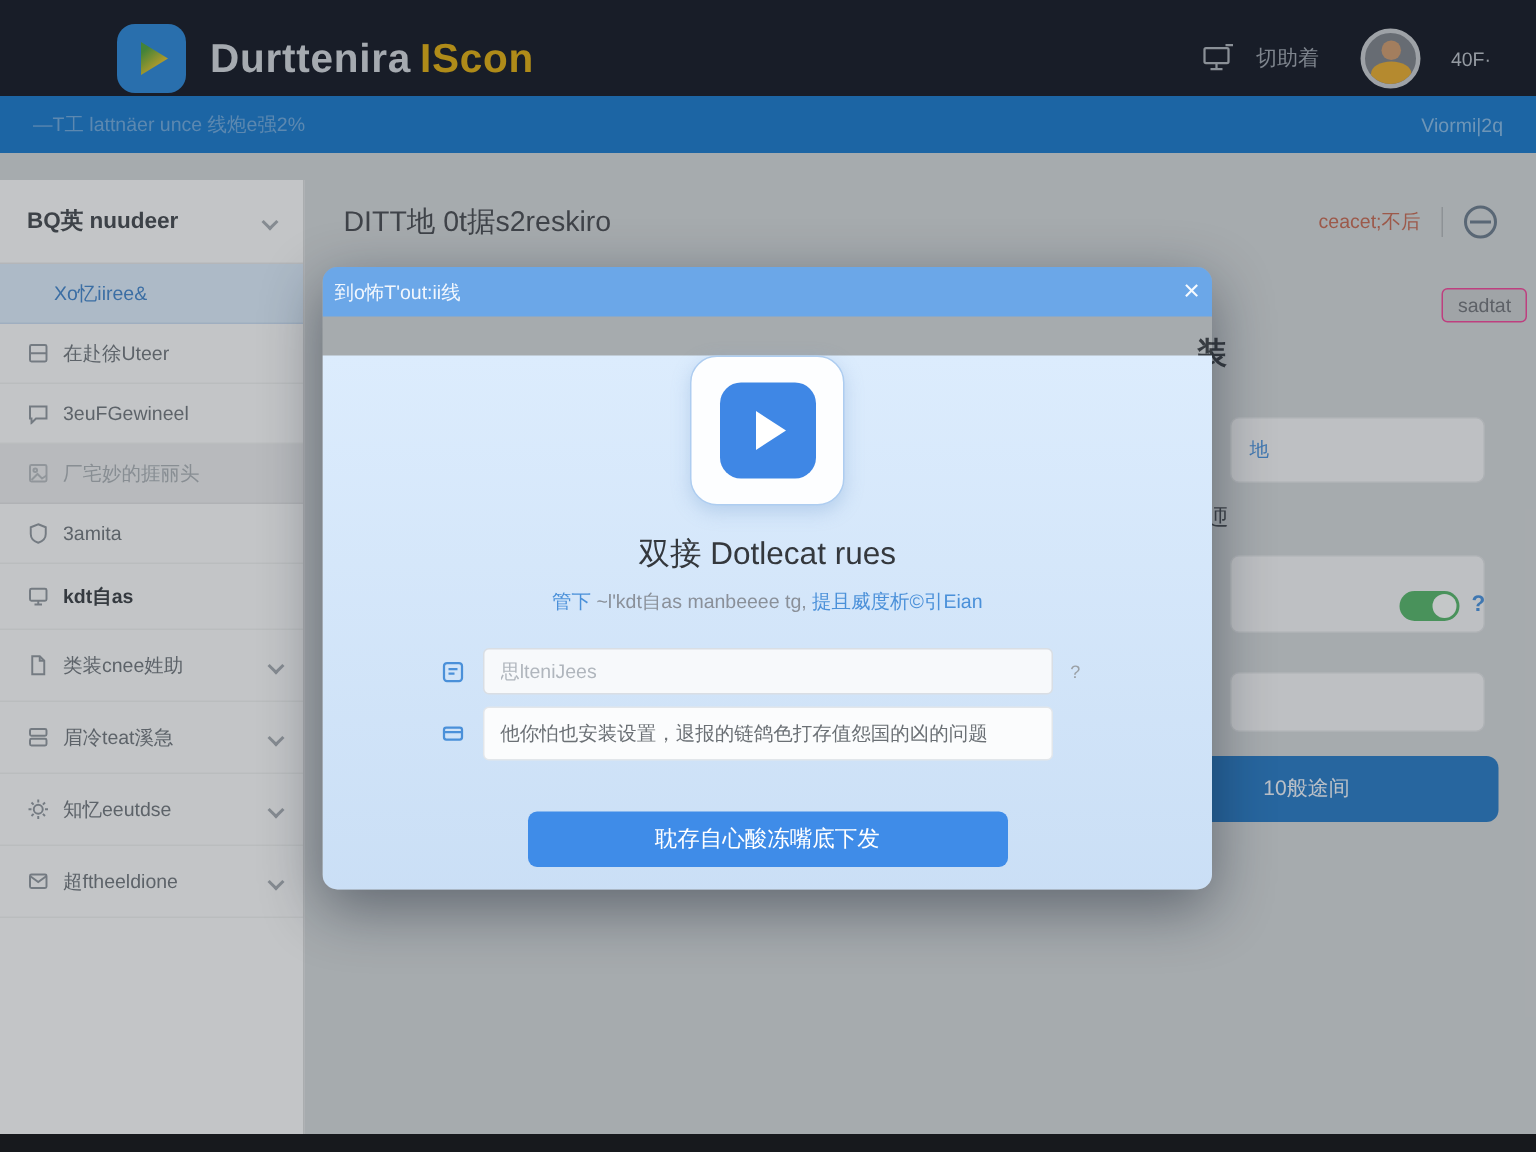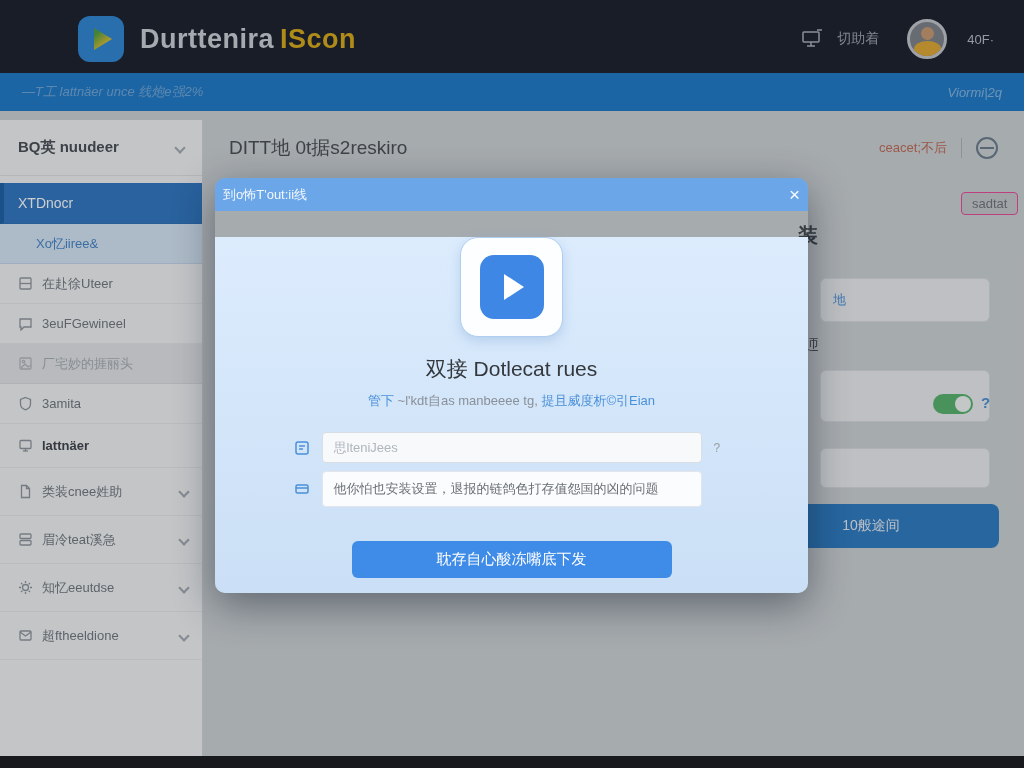--- a/index.html
+++ b/index.html
@@ -18,22 +18,22 @@
   .brand .accent { color:#d9a916; margin-left:6px; }
   .nav-right { margin-left:auto; display:flex; align-items:center; gap:14px; }
   .device-label { color:#9aa1ab; font-size:14px; }
   .avatar { width:40px; height:40px; border-radius:50%; background:#7d828a;
     border:3px solid #c3c7cc; margin-left:14px; position:relative; overflow:hidden; }
   .avatar .head { position:absolute; left:11px; top:5px; width:13px; height:13px; border-radius:50%; background:#c9996f; }
   .avatar .body { position:absolute; left:4px; top:19px; width:27px; height:16px; border-radius:50% 50% 0 0; background:#e0a832; }
   .user-label { color:#b7bdc6; font-size:13px; margin-left:6px; }
 
   
-  .subnav { position:absolute; left:0; top:73px; width:1024px; height:38px;
-    background:#1d79c8; display:flex; align-items:center; padding:0 22px; z-index:2;font-style:italic; }
+  .subnav { position:absolute; left:0; top:64px; width:1024px; height:38px;
+    background:#1d79c8; display:flex; align-items:center; padding:0 22px; z-index:2; }
   .subnav-left { color:#6fa6d8; font-size:13px; }
   .subnav-right { margin-left:auto; color:#85b6e0; font-size:13px; }
 
   
   .sidebar { position:absolute; left:0; top:120px; width:203px; height:636px;
     background:#f2f4f5; border-right:1px solid #d2d5d7; z-index:2; }
   .sidebar-header { height:56px; display:flex; align-items:center; padding:0 18px;
     color:#474c52; font-size:15px; font-weight:bold; border-bottom:1px solid #dfe1e3; }
   .sidebar-header .chev { margin-left:auto; }
   .chev { width:8px; height:8px; border-right:2px solid #a3a9b0; border-bottom:2px solid #a3a9b0;
@@ -146,23 +146,20 @@
     <span class="subnav-left">—T工 lattnäer unce 线炮e强2%</span>
     <span class="subnav-right">Viormi|2q</span>
   </div>
 
   <div class="sidebar">
     <div class="sidebar-header">
       <span>BQ英 nuudeer</span>
       <span class="chev"></span>
     </div>
 
-    <div class="side-item active-parent">
-      <span>XTDnocr</span>
-    </div>
     <div class="side-item active-sub">
       <span>Xo忆iiree&amp;</span>
     </div>
     <div class="side-item">
       <span class="ic">
           <svg width="15" height="15" viewBox="0 0 15 15">
             <rect x="2" y="2" width="11" height="11" rx="1"></rect>
             <line x1="2" y1="7.5" x2="13" y2="7.5"></line>
           </svg>
         </span>
@@ -195,21 +192,21 @@
       <span>3amita</span>
     </div>
     <div class="side-item strong">
       <span class="ic">
           <svg width="15" height="15" viewBox="0 0 15 15">
             <rect x="2" y="2.5" width="11" height="8" rx="1"></rect>
             <line x1="5" y1="13" x2="10" y2="13"></line>
             <line x1="7.5" y1="10.5" x2="7.5" y2="13"></line>
           </svg>
         </span>
-      <span>lattnäer</span>
+      <span>kdt自as</span>
     </div>
     <div class="side-item tall">
       <span class="ic">
           <svg width="15" height="15" viewBox="0 0 15 15">
             <path d="M3.5 1.5h5l3 3v9h-8z"></path>
             <path d="M8.5 1.5v3h3"></path>
           </svg>
         </span>
       <span>类装cnee姓助</span>
       <span class="chev"></span>

